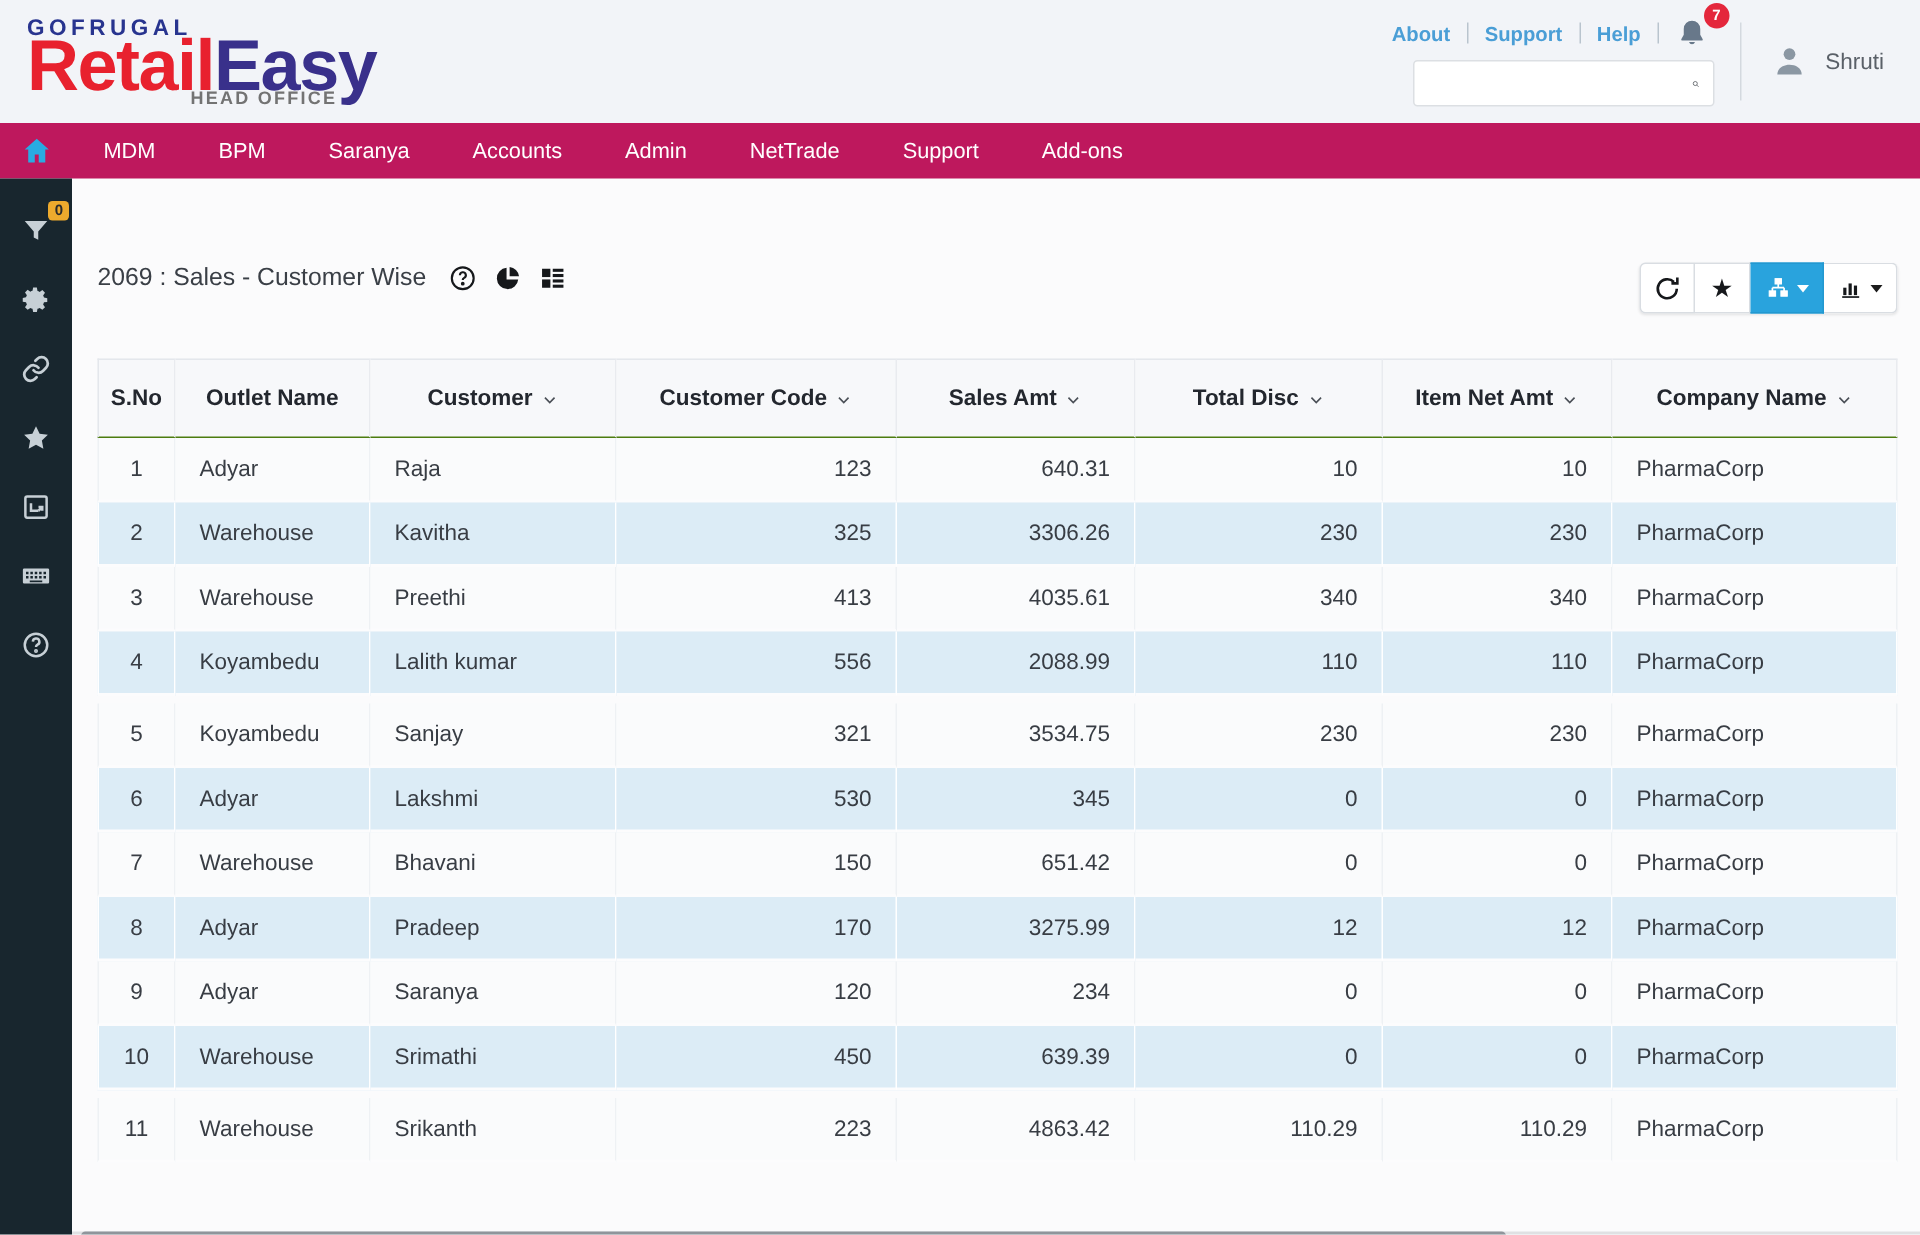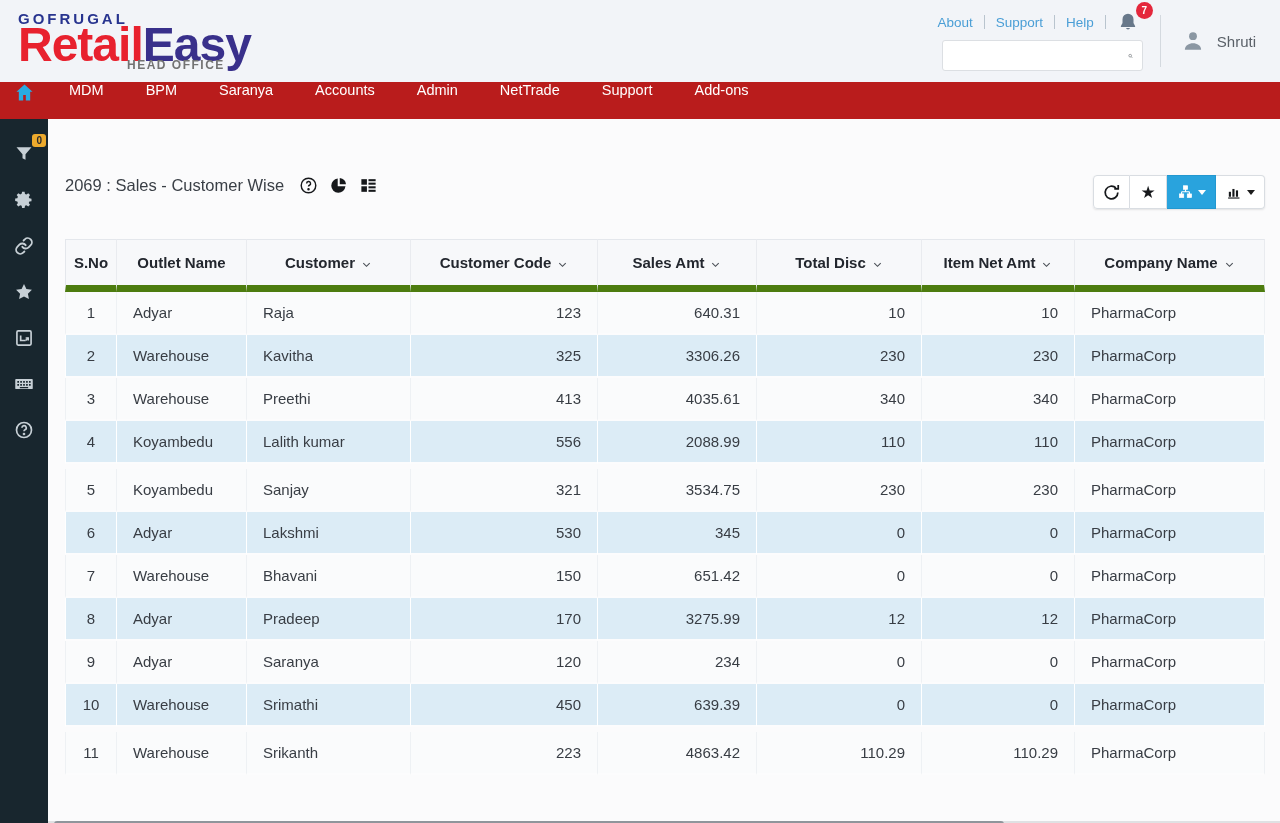--- a/index.html
+++ b/index.html
@@ -10,36 +10,36 @@
   
   .app-header { height:82px; background:#f2f4f8; display:flex; align-items:center; padding:0 24px 0 18px; }
   .logo { display:flex; flex-direction:column; line-height:1; }
   .logo-brand { font-size:15px; font-weight:bold; letter-spacing:3px; color:#28348f; margin-bottom:2px; }
   .logo-word { font-size:48px; font-weight:800; letter-spacing:-1px; line-height:34px; }
   .logo-red { color:#e8212e; } .logo-indigo { color:#39308b; }
   .logo-suffix { font-size:12px; font-weight:bold; letter-spacing:1.5px; color:#737373; text-align:right; padding-right:26px; margin-top:-3px; }
 
   .header-right { margin-left:auto; display:flex; flex-direction:column; align-items:flex-end; gap:7px; }
   .hr-links { display:flex; align-items:center; gap:11px; font-size:13.5px; color:#4a9ed6; padding-right:4px; }
-  .hr-link { cursor:pointer; }
+  .hr-link { cursor:pointer;font-weight:bold; }
   .hr-sep { width:1px; height:14px; background:#b9c4ce; }
   .bell-wrap { position:relative; width:22px; height:22px; color:#68788a; }
   .badge { position:absolute; top:-9px; right:-14px; background:#e4273c; color:#fff; font-size:10px; font-weight:bold;
            min-width:17px; height:17px; border-radius:9px; display:flex; align-items:center; justify-content:center; padding:0 4px; }
   .search-box { width:201px; height:31px; background:#fff; border:1px solid #dcdfe3; border-radius:3px;
                 display:flex; align-items:center; padding:0 9px; }
   .search-box input { flex:1; border:none; outline:none; font-size:13px; background:transparent; color:#333; }
   .search-icon { width:16px; height:16px; color:#3c4148; }
 
   .user-divider { width:1px; height:52px; background:#d4d9df; margin:0 19px 0 17px; }
   .user-block { display:flex; align-items:center; gap:11px; color:#5a6068; font-size:15px; }
   .person-icon { width:26px; height:26px; color:#8b97a3; }
 
   
-  .mainnav { height:37px; background:#b91c1c; display:flex; align-items:flex-start; }
+  .mainnav { height:37px; background:#be185d; display:flex; align-items:center; }
   .nav-home { width:48px; display:flex; align-items:center; justify-content:center; cursor:pointer; }
   .nav-home svg { width:21px; height:21px; }
   .nav-item { color:#fff; font-size:14.5px; padding:0 21px; display:flex; align-items:center; cursor:pointer; }
 
   
   .shell { display:flex; height:708px; }
   .sidebar { width:48px; background:#18262e; display:flex; flex-direction:column; align-items:center; padding-top:12px; flex:none; }
   .side-btn { width:48px; height:46px; display:flex; align-items:center; justify-content:center; color:#c7d0d6; position:relative; cursor:pointer; }
   .side-btn svg { width:20px; height:20px; }
   .filter-badge { position:absolute; top:3px; right:2px; background:#edaa2d; color:#2b2b2b; font-size:10px; font-weight:bold;
@@ -60,21 +60,21 @@
   .tb-btn:last-child { border-radius:0 4px 4px 0; }
   .tb-btn.wide { width:49px; }
   .tb-btn.active { background:#29a3dd; border-color:#2398d0; color:#fff; }
   .caret { width:0; height:0; border-left:4px solid transparent; border-right:4px solid transparent; border-top:5px solid #1c1c1c; }
   .tb-btn.active .caret { border-top-color:#fff; }
   .star-glyph { font-size:17px; line-height:17px; }
 
   
   table.report-table { border-collapse:separate; border-spacing:0; table-layout:fixed; width:1200px; margin-top:44px; font-size:15px; }
   thead th { height:53px; background:#f7f8fa; font-weight:bold; color:#23272e;
-             border-top:1px solid #e4e7ec; border-bottom:7px solid #4d7c0f; border-right:1px solid #e9ebef;
+             border-top:1px solid #e4e7ec; border-bottom:1px solid #4d7c0f; border-right:1px solid #e9ebef;
              text-align:center; vertical-align:middle; }
   thead th:first-child { border-left:1px solid #e4e7ec; }
   .chev { display:inline-block; margin-left:6px; vertical-align:middle; }
   tbody td { height:43px; vertical-align:middle; color:#383d44; background:#fafbfc;
              border-bottom:2px solid #fcfcfd; border-right:1px solid #eef1f4; }
   tbody td:first-child { border-left:1px solid #eef1f4; }
   tr.alt td { background:#dcecf6; border-right-color:#ffffff; border-left-color:#ffffff; }
   td.left { text-align:left; padding-left:16px; }
   td.right { text-align:right; padding-right:16px; }
   td.center { text-align:center; }

